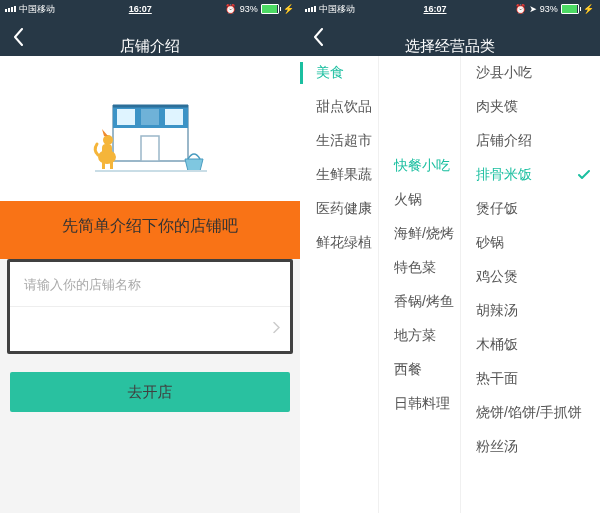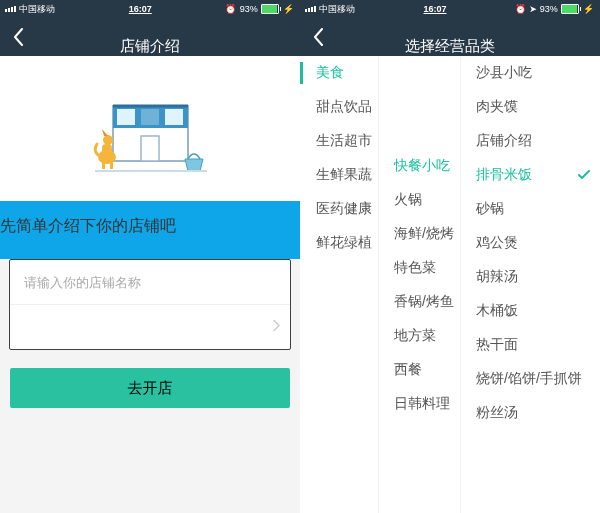--- a/index.html
+++ b/index.html
@@ -77,28 +77,29 @@
   .illus-area {
     width: 100%;
     padding: 25px 0 10px 0;
     display: flex;
     justify-content: center;
     background: #ffffff;
   }
   .intro-heading {
     font-size: 16px;
     color: #333;
+    text-align: center;
     padding: 15px 0 22px 0;
-    background: #0ea5e9;
+    background: #f97316;
     width: 100%;
   }
   .form-box {
     margin: 0 10px;
     width: calc(100% - 20px);
-    border: 1px solid #404040;
+    border: 3px solid #404040;
     border-radius: 2px;
     background: #ffffff;
   }
   .form-row {
     height: 44px;
     display: flex;
     align-items: center;
     padding: 0 12px;
     font-size: 13px;
     color: #aaaaaa;
@@ -117,21 +118,21 @@
   .form-row input::placeholder { color: #aaaaaa; }
   .form-chevron {
     position: absolute; right: 10px; top: 50%; transform: translateY(-50%);
     color: #cccccc;
   }
   .primary-btn {
     margin: 18px 10px 0 10px;
     width: calc(100% - 20px);
     height: 40px;
     background: #29c1a0;
-    color: #000000;
+    color: #404040;
     font-size: 15px;
     display: flex;
     align-items: center;
     justify-content: center;
     border-radius: 2px;
   }
   
   .cat-body {
     flex: 1;
     display: flex;
@@ -310,20 +311,21 @@
           <div class="cat-item">西餐</div>
           <div class="cat-item">日韩料理</div>
         </div>
       <div class="cat-col col3">
           <div class="cat-item">沙县小吃</div>
           <div class="cat-item">肉夹馍</div>
           <div class="cat-item">店铺介绍</div>
           <div class="cat-item active">排骨米饭<span class="check"><svg width="12" height="10" viewBox="0 0 12 10">
                 <path d="M1 5 L4 8 L11 1" stroke="#1bbfa0" stroke-width="2" fill="none" stroke-linecap="round" stroke-linejoin="round"></path>
               </svg></span></div>
+          <div class="cat-item">煲仔饭</div>
           <div class="cat-item">砂锅</div>
           <div class="cat-item">鸡公煲</div>
           <div class="cat-item">胡辣汤</div>
           <div class="cat-item">木桶饭</div>
           <div class="cat-item">热干面</div>
           <div class="cat-item">烧饼/馅饼/手抓饼</div>
           <div class="cat-item">粉丝汤</div>
         </div>
     </div>
   </div>

